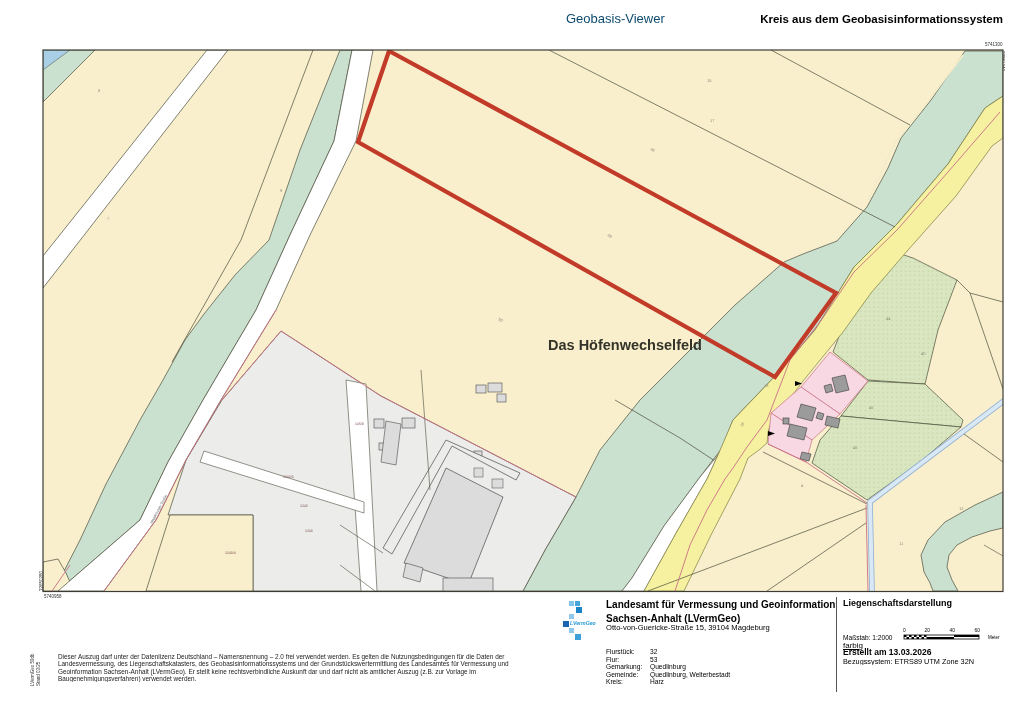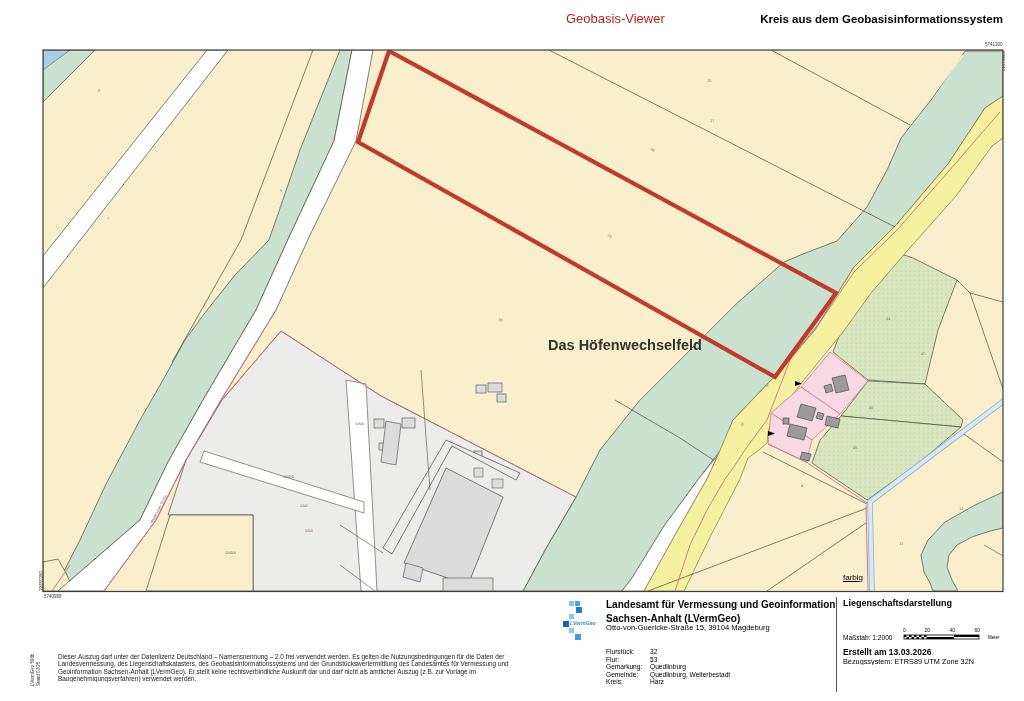--- a/index.html
+++ b/index.html
@@ -2,21 +2,21 @@
 <html><head>
 <meta charset="utf-8">
 <style>
 html,body{margin:0;padding:0;background:#fff;}
 body{width:1024px;height:701px;position:relative;font-family:"Liberation Sans",sans-serif;overflow:hidden;}
 .abs{position:absolute;}
 </style>
 </head>
 <body>
 
-<div class="abs" style="left:566px;top:11px;font-size:13px;color:#b91c1c;">Geobasis-Viewer</div>
+<div class="abs" style="left:566px;top:11px;font-size:13px;color:#0c4a6e;">Geobasis-Viewer</div>
 
 <div class="abs" style="right:21px;top:13px;font-size:11.5px;font-weight:bold;color:#000;">Kreis aus dem Geobasisinformationssystem</div>
 
 <div class="abs" style="left:985px;top:42px;font-size:9px;color:#333;transform:scale(0.5);transform-origin:0 0;">5741300</div>
 
 <div class="abs" style="left:1005px;top:51px;font-size:9px;color:#333;transform:rotate(90deg) scale(0.5);transform-origin:0 0;">32851040</div>
 
 <div class="abs" style="left:39px;top:591px;font-size:9px;color:#333;transform:rotate(-90deg) scale(0.5);transform-origin:0 0;">32650280</div>
 
 <div class="abs" style="left:44px;top:594px;font-size:9px;color:#333;transform:scale(0.5);transform-origin:0 0;">5740958</div>
@@ -221,21 +221,21 @@
 <div><span style="display:inline-block;width:88px;">Flurstück:</span>32</div>
 <div><span style="display:inline-block;width:88px;">Flur:</span>53</div>
 <div><span style="display:inline-block;width:88px;">Gemarkung:</span>Quedlinburg</div>
 <div><span style="display:inline-block;width:88px;">Gemeinde:</span>Quedlinburg, Welterbestadt</div>
 <div><span style="display:inline-block;width:88px;">Kreis:</span>Harz</div>
 </div>
 
 <div class="abs" style="left:836px;top:597px;width:1px;height:95px;background:#555;"></div>
 
 <div class="abs" style="left:843px;top:598px;font-size:9px;font-weight:bold;color:#000;">Liegenschaftsdarstellung</div>
-<div class="abs" style="left:843px;top:573px;font-size:8px;color:#000;text-decoration:underline;">farbig</div>
+<div class="abs" style="left:843px;top:641px;font-size:8px;color:#000;text-decoration:underline;">farbig</div>
 
 <div class="abs" style="left:843px;top:634px;font-size:13.2px;color:#000;transform:scale(0.5);transform-origin:0 0;">Maßstab: 1:2000</div>
 
 <svg class="abs" style="left:900px;top:626px;" width="100" height="18" viewBox="0 0 100 18">
 <g font-size="4.8" fill="#000" font-family="Liberation Sans,sans-serif">
 <text x="3" y="6">0</text>
       <text x="24.5" y="6">20</text>
       <text x="49.5" y="6">40</text>
       <text x="74.5" y="6">60</text>
 </g>

